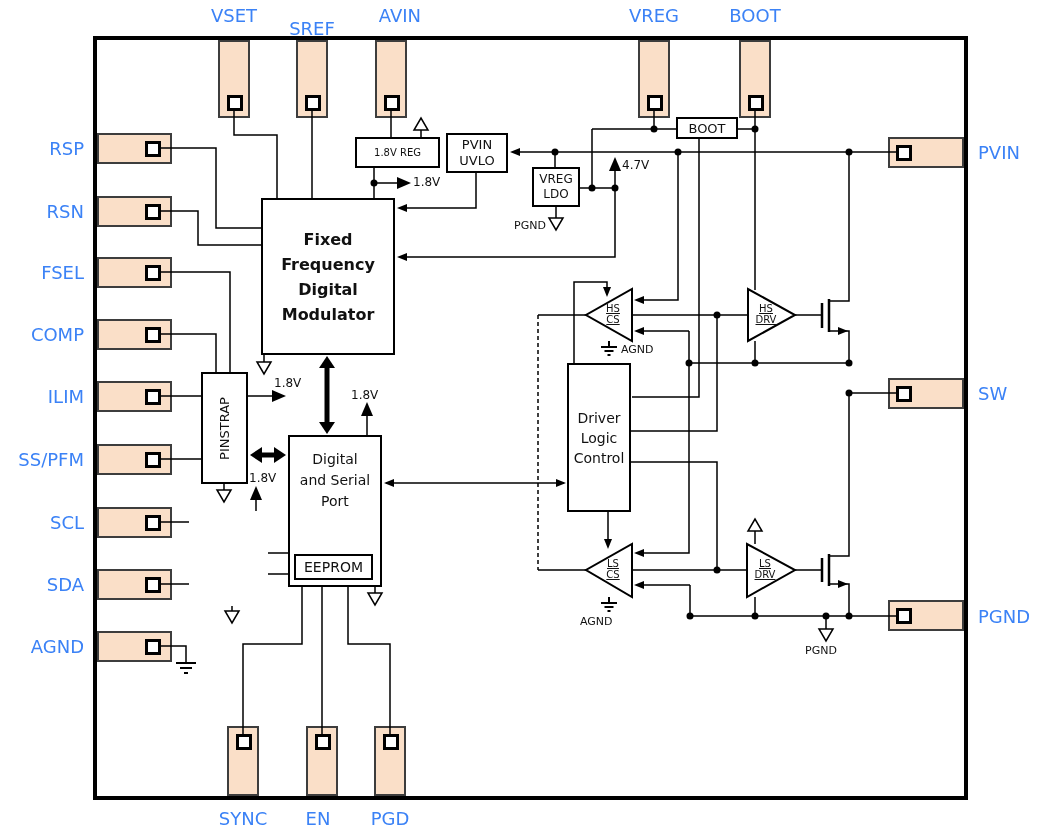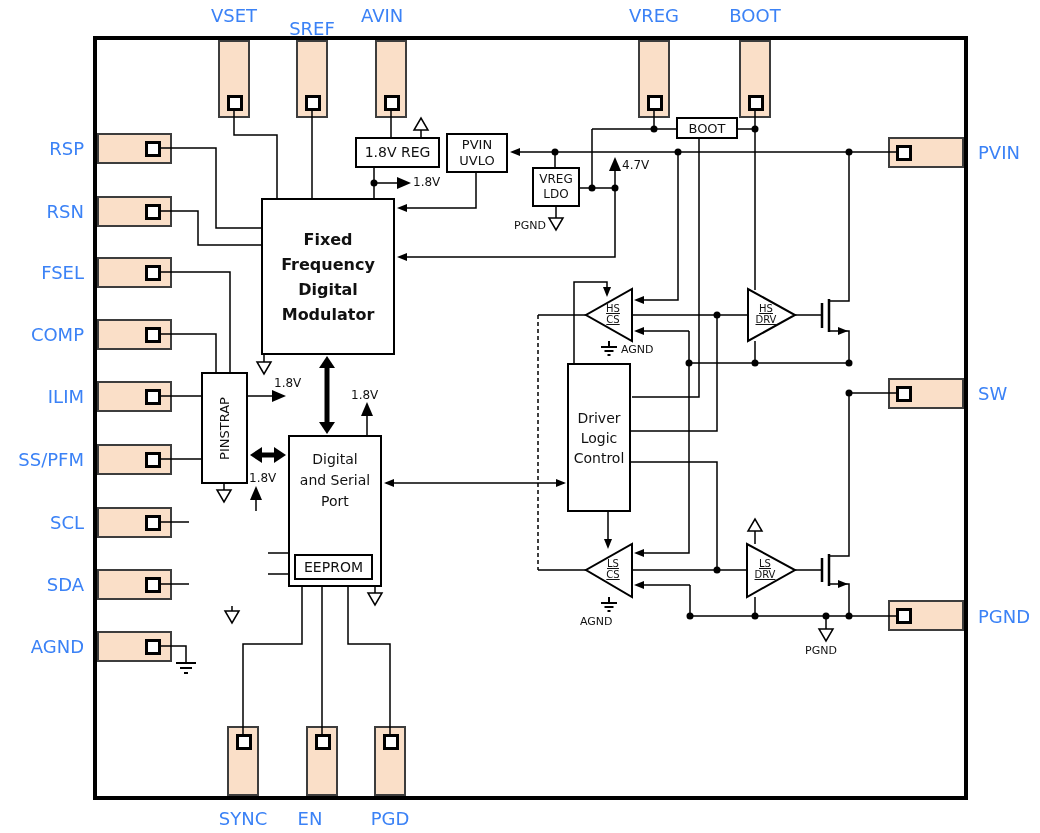--- a/index.html
+++ b/index.html
@@ -212,21 +212,21 @@
         <circle cx="717" cy="315" r="3.5"></circle>
       <circle cx="717" cy="570" r="3.5"></circle>
         <circle cx="849" cy="393" r="3.5"></circle>
       <circle cx="690" cy="616" r="3.5"></circle>
         <circle cx="755" cy="616" r="3.5"></circle>
       <circle cx="826" cy="616" r="3.5"></circle>
         <circle cx="849" cy="616" r="3.5"></circle>
     </g>
   </svg>
 
-  <div class="block" style="left:355px;top:137px;width:85px;height:31px;font-size:14px">1.8V REG</div>
+  <div class="block" style="left:355px;top:137px;width:85px;height:31px;font-size:10px">1.8V REG</div>
   <div class="block" style="left:446px;top:133px;width:62px;height:40px;font-size:13px;line-height:16px">PVIN
 UVLO</div>
   <div class="block" style="left:532px;top:167px;width:48px;height:40px;font-size:12px;line-height:15px">VREG
 LDO</div>
   <div class="block" style="left:676px;top:117px;width:62px;height:22px;font-size:13px">BOOT</div>
   <div class="block big" style="left:261px;top:198px;width:134px;height:157px;font-weight:bold;font-size:16px;line-height:25px">Fixed
 Frequency
 Digital
 Modulator</div>
   <div class="block" style="left:201px;top:372px;width:47px;height:112px"><span class="rot">PINSTRAP</span></div>
@@ -242,40 +242,40 @@
 CS</div>
   <div class="amp-label" style="left:596px;top:558px;width:34px">LS
 CS</div>
   <div class="amp-label" style="left:747px;top:303px;width:38px">HS
 DRV</div>
   <div class="amp-label" style="left:746px;top:558px;width:38px">LS
 DRV</div>
 
   <div class="pin-label" style="left:204px;top:5px;width:60px;text-align:center">VSET</div>
   <div class="pin-label" style="left:282px;top:18px;width:60px;text-align:center">SREF</div>
-  <div class="pin-label" style="left:361px;top:5px;width:60px;text-align:left">AVIN</div>
+  <div class="pin-label" style="left:361px;top:5px;width:60px;text-align:right">AVIN</div>
   <div class="pin-label" style="left:624px;top:5px;width:60px;text-align:center">VREG</div>
   <div class="pin-label" style="left:725px;top:5px;width:60px;text-align:center">BOOT</div>
 
   <div class="pin-label" style="left:0;top:138px;width:84px;text-align:right">RSP</div>
   <div class="pin-label" style="left:0;top:201px;width:84px;text-align:right">RSN</div>
   <div class="pin-label" style="left:0;top:262px;width:84px;text-align:right">FSEL</div>
   <div class="pin-label" style="left:0;top:324px;width:84px;text-align:right">COMP</div>
   <div class="pin-label" style="left:0;top:386px;width:84px;text-align:right">ILIM</div>
   <div class="pin-label" style="left:0;top:449px;width:84px;text-align:right">SS/PFM</div>
   <div class="pin-label" style="left:0;top:512px;width:84px;text-align:right">SCL</div>
   <div class="pin-label" style="left:0;top:574px;width:84px;text-align:right">SDA</div>
   <div class="pin-label" style="left:0;top:636px;width:84px;text-align:right">AGND</div>
 
   <div class="pin-label" style="left:978px;top:142px">PVIN</div>
   <div class="pin-label" style="left:978px;top:383px">SW</div>
   <div class="pin-label" style="left:978px;top:606px">PGND</div>
 
   <div class="pin-label" style="left:213px;top:808px;width:60px;text-align:center">SYNC</div>
-  <div class="pin-label" style="left:280px;top:808px;width:60px;text-align:center">EN</div>
+  <div class="pin-label" style="left:288px;top:808px;width:60px;text-align:center">EN</div>
   <div class="pin-label" style="left:360px;top:808px;width:60px;text-align:center">PGD</div>
 
   <div class="net-label" style="left:413px;top:175px">1.8V</div>
   <div class="net-label" style="left:274px;top:376px">1.8V</div>
   <div class="net-label" style="left:351px;top:388px">1.8V</div>
   <div class="net-label" style="left:249px;top:471px">1.8V</div>
   <div class="net-label" style="left:622px;top:158px">4.7V</div>
   <div class="gnd-label" style="left:514px;top:219px">PGND</div>
   <div class="gnd-label" style="left:805px;top:644px">PGND</div>
   <div class="gnd-label" style="left:621px;top:343px">AGND</div>

